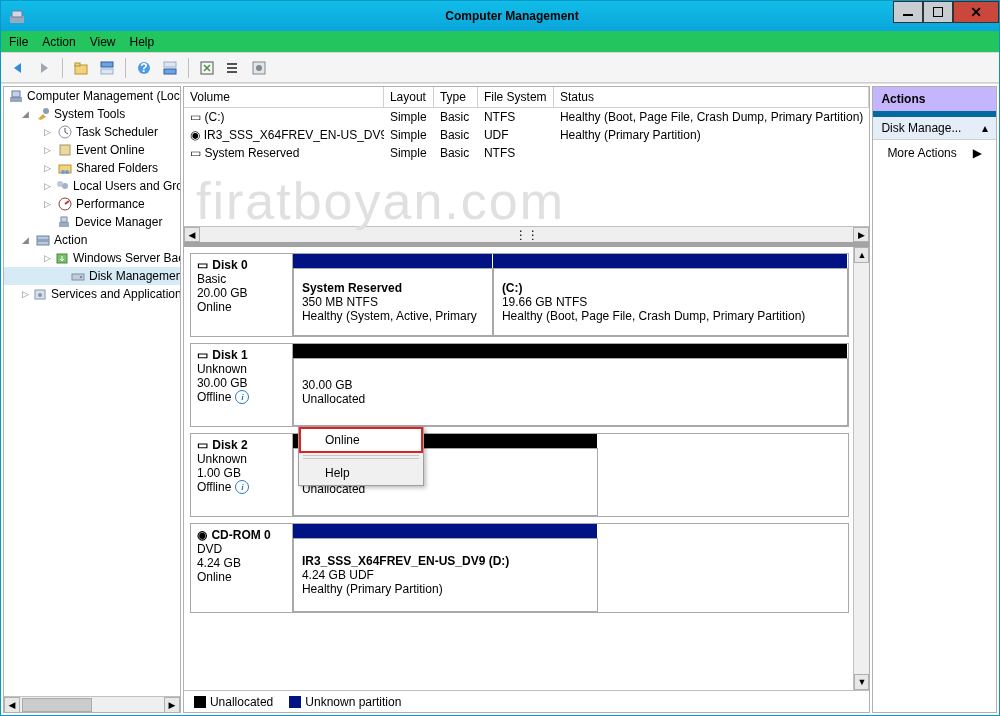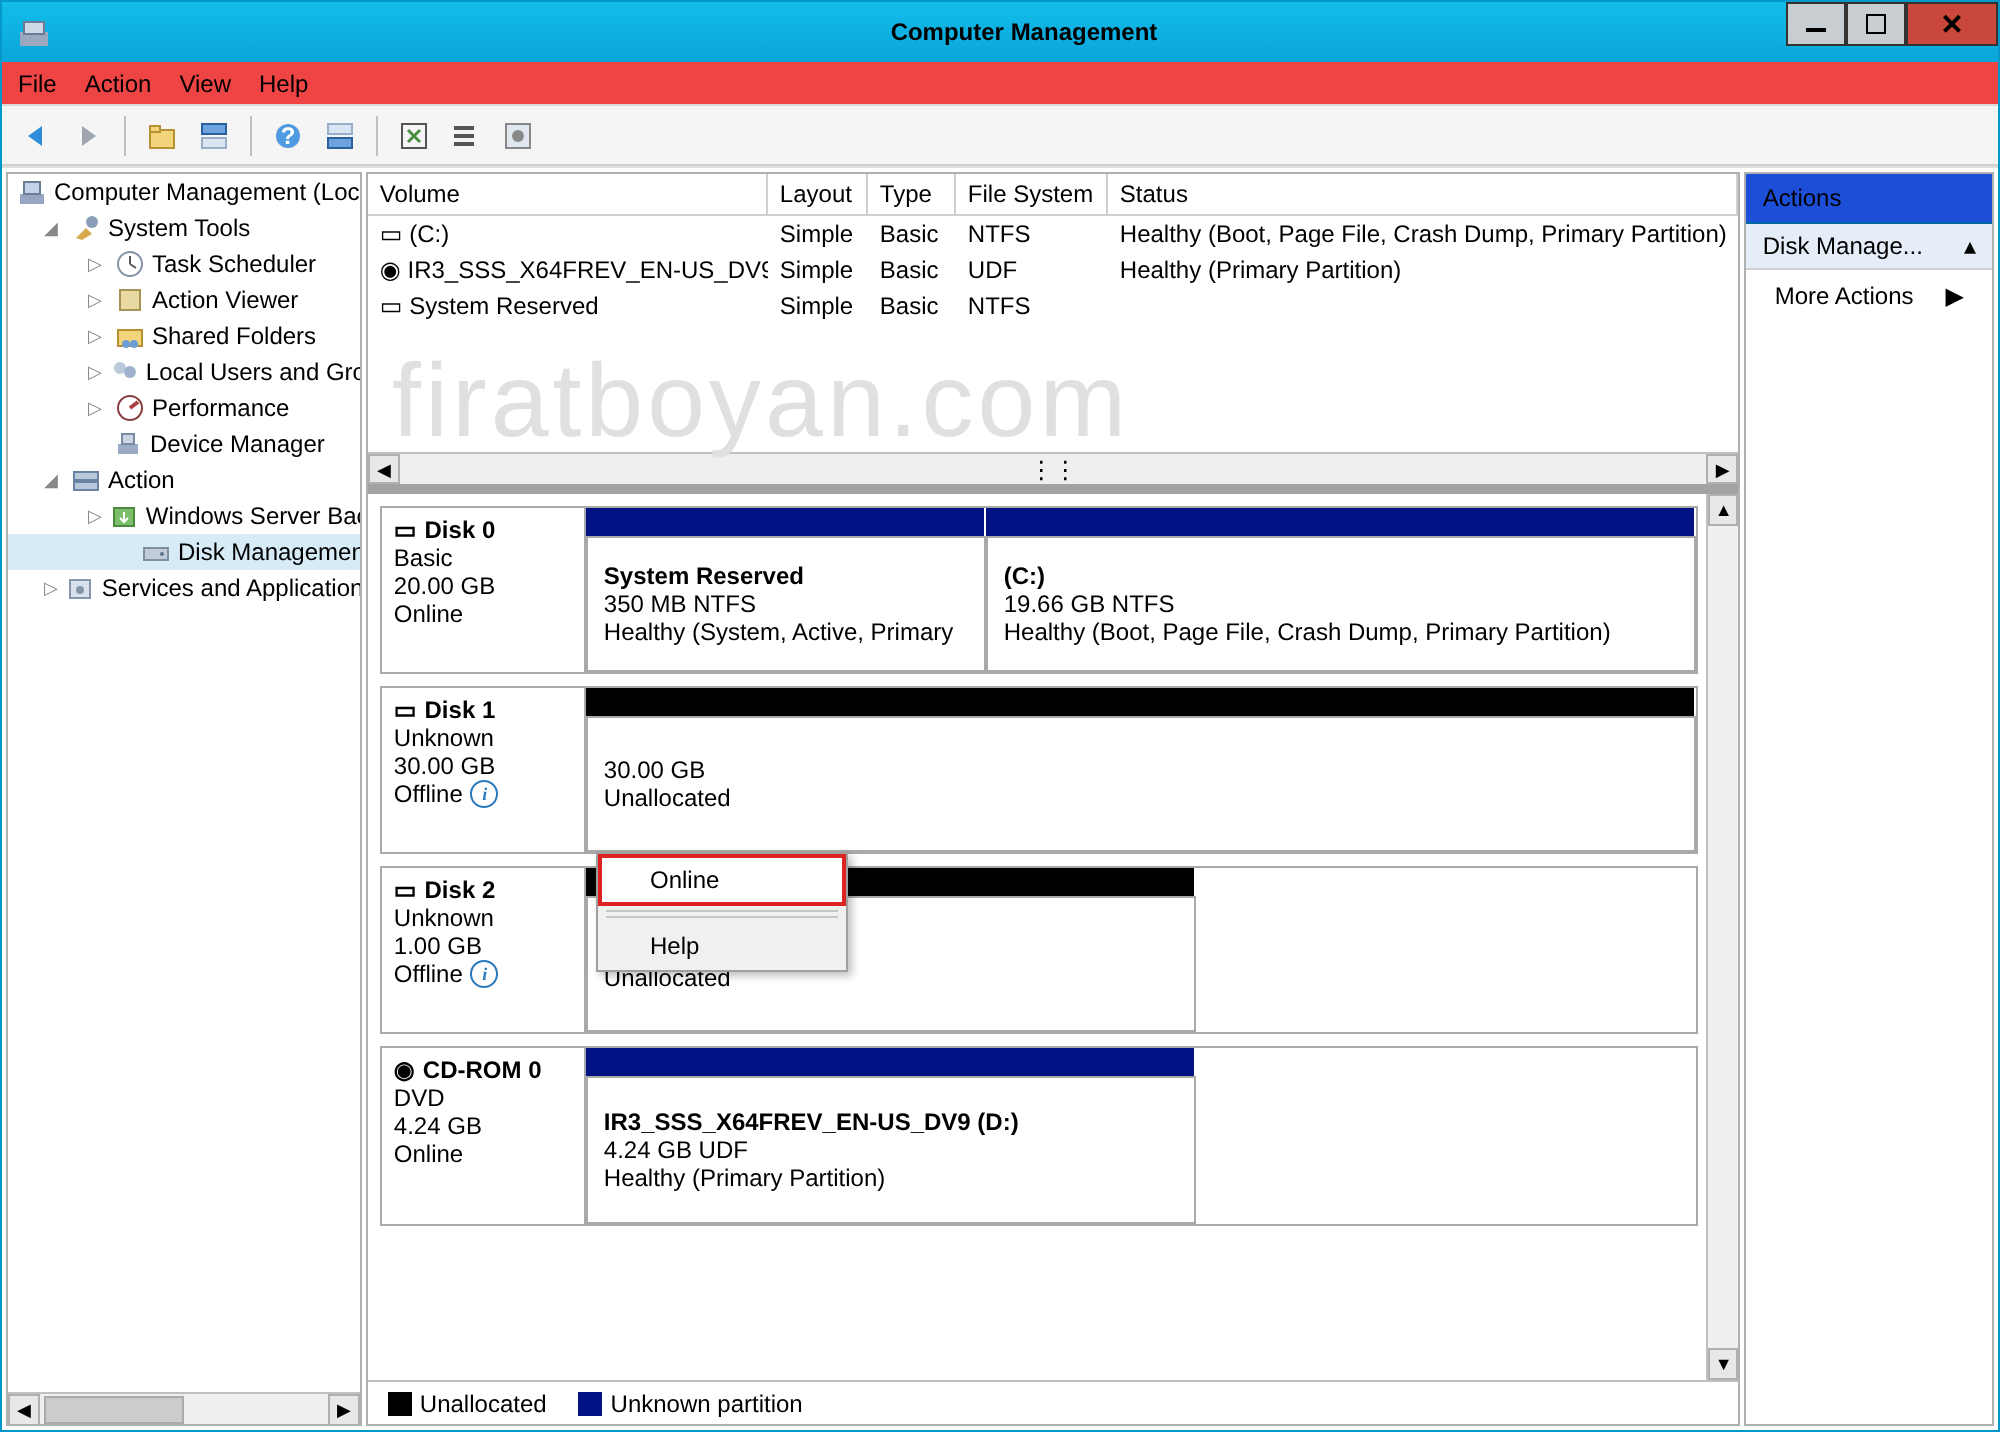--- a/index.html
+++ b/index.html
@@ -10,21 +10,21 @@
 
 .titlebar { background: linear-gradient(#12bde8, #0aa5db); height: 30px; display: flex; align-items: center; position: relative; }
 .titlebar .icon-app { width: 16px; height: 16px; margin-left: 8px; }
 .titlebar .title { flex: 1; text-align: center; color: #000; font-weight: bold; }
 .titlebar .win-controls { display: flex; height: 22px; position: absolute; right: 0; top: 0; }
 .titlebar .win-btn { width: 30px; height: 22px; border: 1px solid #333; display: flex; align-items: center; justify-content: center; background: #c7cdd1; font-size: 13px; cursor: default;}
 .titlebar .win-btn.close { background: #c9483b; color: #000; width: 46px; font-weight: bold; font-size: 14px;}
 .titlebar .win-btn.rest { background: #c7cdd1; }
 
 
-.menubar { background: #ef4444; height: 22px; display: flex; align-items: center; padding-left: 8px; gap: 14px; border-bottom: 1px solid #d9d9d9; }
+.menubar { background: #22c55e; height: 22px; display: flex; align-items: center; padding-left: 8px; gap: 14px; border-bottom: 1px solid #d9d9d9; }
 .menubar span { cursor: default; }
 
 
 .toolbar { background: #f5f5f5; height: 30px; border-bottom: 1px solid #d0d0d0; display: flex; align-items: center; padding-left: 6px; gap: 4px; }
 .toolbar .tb-sep { width: 1px; height: 20px; background: #c0c0c0; margin: 0 3px; }
 .toolbar .tb-btn { width: 22px; height: 22px; display: flex; align-items: center; justify-content: center; font-size: 14px; cursor: default;}
 
 
 .content { flex: 1; display: flex; border-top: 1px solid #e0e0e0; }
 .tree-pane { width: 200px; border: 1px solid #b0b0b0; margin: 2px; background: #fff; position: relative; overflow: hidden; display:flex; flex-direction:column;}
@@ -37,21 +37,21 @@
 .tree-item { display: flex; align-items: center; padding: 1px 0 1px 4px; gap: 3px; cursor: default; white-space: nowrap; }
 .tree-item .expander { width: 10px; color: #888; font-size: 9px; }
 .tree-item .ico { width: 16px; display: inline-flex; justify-content: center; }
 .tree-item.selected { background: #d6ebf6; }
 .indent-1 { padding-left: 18px; }
 .indent-2 { padding-left: 40px; }
 
 .middle-pane { flex: 1; display: flex; flex-direction: column; border: 1px solid #b0b0b0; margin: 2px 0; }
 
 .actions-pane { width: 140px; border: 1px solid #b0b0b0; margin: 2px; display: flex; flex-direction: column; }
-.actions-pane .ap-head { background: #1d4ed8; padding: 5px 8px; font-weight: normal; border-bottom: 1px solid #0369a1; }
+.actions-pane .ap-head { background: #c4b5fd; padding: 5px 8px; font-weight: bold; border-bottom: 6px solid #0369a1; }
 .actions-pane .ap-row { background: #e4edf8; padding: 4px 8px; display: flex; align-items: center; justify-content: space-between; border-bottom: 1px solid #d0d0d0; }
 .actions-pane .ap-sub { padding: 6px 14px; display: flex; justify-content: space-between; align-items: flex-start; }
 
 
 .vol-table { height: 160px; display:flex; flex-direction:column; border-bottom:5px solid #a3a3a3;}
 .vol-head { display: flex; border-bottom: 1px solid #d0d0d0; background:#fff;}
 .vol-head .vh { border-right: 1px solid #d0d0d0; padding: 3px 6px; }
 .vol-body { flex: 1; overflow: hidden; }
 .vol-row { display: flex; padding: 1px 0; }
 .vol-row .vc { padding: 1px 6px; white-space: nowrap; overflow: hidden; }
@@ -224,21 +224,21 @@
             </span>
         <span>Task Scheduler</span>
       </div>
       <div class="tree-item indent-2">
         <span class="expander">▷</span>
         <span class="ico">
               <svg width="16" height="16">
                 <rect x="3" y="3" width="10" height="10" fill="#e9d9a3" stroke="#a79358"></rect>
               </svg>
             </span>
-        <span>Action Viewer</span>
+        <span>Event Online</span>
       </div>
       <div class="tree-item indent-2">
         <span class="expander">▷</span>
         <span class="ico">
               <svg width="16" height="16">
                 <rect x="2" y="5" width="12" height="8" fill="#f3d47a" stroke="#b59334"></rect>
                 <circle cx="6" cy="12" r="2" fill="#6c9dd5"></circle>
                 <circle cx="10" cy="12" r="2" fill="#6c9dd5"></circle>
               </svg>
             </span>

